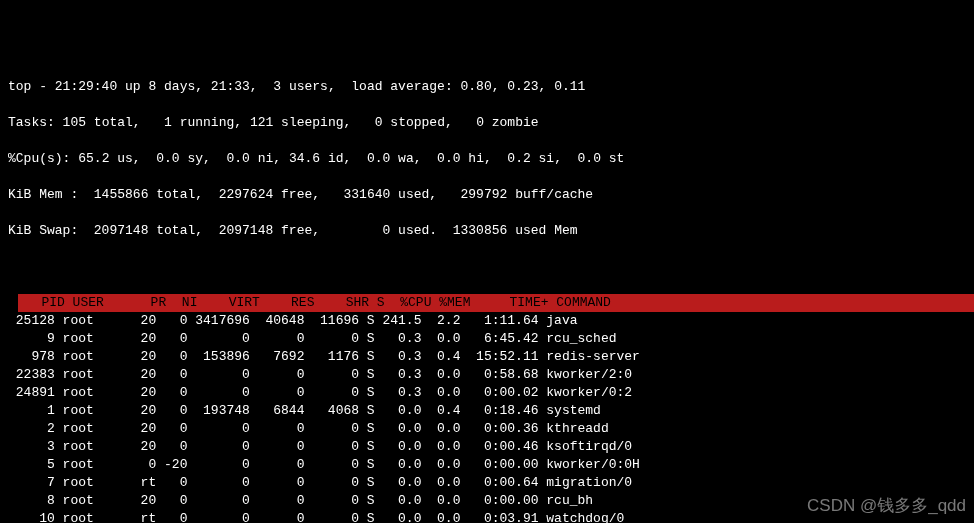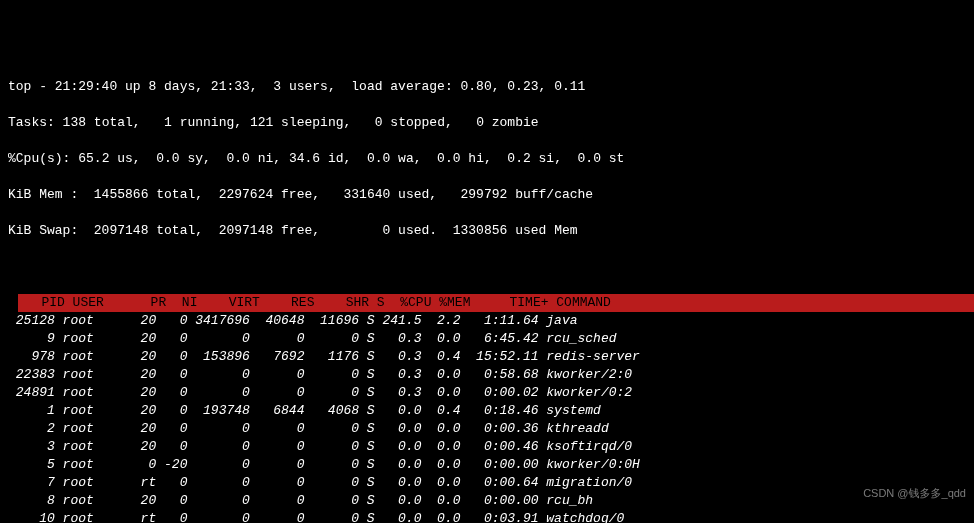--- a/index.html
+++ b/index.html
@@ -12,37 +12,37 @@
     width: 974px;
     height: 523px;
     padding: 6px 8px;
     white-space: pre;
     overflow: hidden;
     position: relative;
   }
   .hdr { color: #fff; }
   .bold { font-weight: normal; }
   .colhdr { background: #b91c1c; color: #000; display: inline-block; width: 100%; margin-left: 10px; }
-  .row { display: block; font-style: italic; }
+  .row { display: block; }
   .watermark {
     position: absolute;
     right: 8px;
-    bottom: 21px;
+    bottom: 8px;
     color: rgba(200,200,200,0.6);
-    font-size: 11px;
+    font-size: 17px;
     font-family: sans-serif;
   }
 </style>
 </head>
 <body>
 
 
 
 <div class="hdr"><span>top - </span><span class="bold">21:29:40</span><span> up </span><span>8 days, 21:33,</span><span>  3 users,</span><span>  load average: </span><span>0.80, 0.23, 0.11</span></div>
-<div class="hdr"><span>Tasks:</span><span class="bold"> 138 </span><span>total,</span><span class="bold">   1 </span><span>running,</span><span class="bold"> 121 </span><span>sleeping,</span><span class="bold">   0 </span><span>stopped,</span><span class="bold">   0 </span><span>zombie</span></div>
+<div class="hdr"><span>Tasks:</span><span class="bold"> 105 </span><span>total,</span><span class="bold">   1 </span><span>running,</span><span class="bold"> 121 </span><span>sleeping,</span><span class="bold">   0 </span><span>stopped,</span><span class="bold">   0 </span><span>zombie</span></div>
 <div class="hdr"><span>%Cpu(s):</span><span class="bold"> 65.2 </span><span>us,</span><span class="bold">  0.0 </span><span>sy,</span><span class="bold">  0.0 </span><span>ni,</span><span class="bold"> 34.6 </span><span>id,</span><span class="bold">  0.0 </span><span>wa,</span><span class="bold">  0.0 </span><span>hi,</span><span class="bold">  0.2 </span><span>si,</span><span class="bold">  0.0 </span><span>st</span></div>
 <div class="hdr"><span>KiB Mem :</span><span class="bold">  1455866 </span><span>total,</span><span class="bold">  2297624 </span><span>free,</span><span class="bold">   331640 </span><span>used,</span><span class="bold">   299792 </span><span>buff/cache</span></div>
 <div class="hdr"><span>KiB Swap:</span><span class="bold">  2097148 </span><span>total,</span><span class="bold">  2097148 </span><span>free,</span><span class="bold">        0 </span><span>used.</span><span class="bold">  1330856 </span><span>used Mem</span></div>
 <div class="row"> </div>
 <span class="colhdr bold">   PID USER      PR  NI    VIRT    RES    SHR S  %CPU %MEM     TIME+ COMMAND                                       </span>
 <div id="proc-list"><div class="row"> 25128 root      20   0 3417696  40648  11696 S 241.5  2.2   1:11.64 java</div><div class="row">     9 root      20   0       0      0      0 S   0.3  0.0   6:45.42 rcu_sched</div><div class="row">   978 root      20   0  153896   7692   1176 S   0.3  0.4  15:52.11 redis-server</div><div class="row"> 22383 root      20   0       0      0      0 S   0.3  0.0   0:58.68 kworker/2:0</div><div class="row"> 24891 root      20   0       0      0      0 S   0.3  0.0   0:00.02 kworker/0:2</div><div class="row">     1 root      20   0  193748   6844   4068 S   0.0  0.4   0:18.46 systemd</div><div class="row">     2 root      20   0       0      0      0 S   0.0  0.0   0:00.36 kthreadd</div><div class="row">     3 root      20   0       0      0      0 S   0.0  0.0   0:00.46 ksoftirqd/0</div><div class="row">     5 root       0 -20       0      0      0 S   0.0  0.0   0:00.00 kworker/0:0H</div><div class="row">     7 root      rt   0       0      0      0 S   0.0  0.0   0:00.64 migration/0</div><div class="row">     8 root      20   0       0      0      0 S   0.0  0.0   0:00.00 rcu_bh</div><div class="row">    10 root      rt   0       0      0      0 S   0.0  0.0   0:03.91 watchdog/0</div></div>
 
 <div class="watermark">CSDN @钱多多_qdd</div>
 
 

